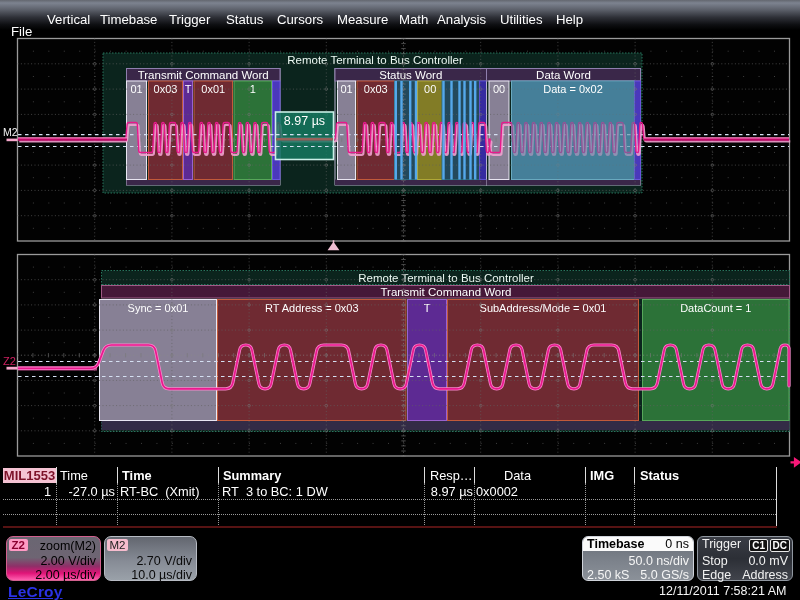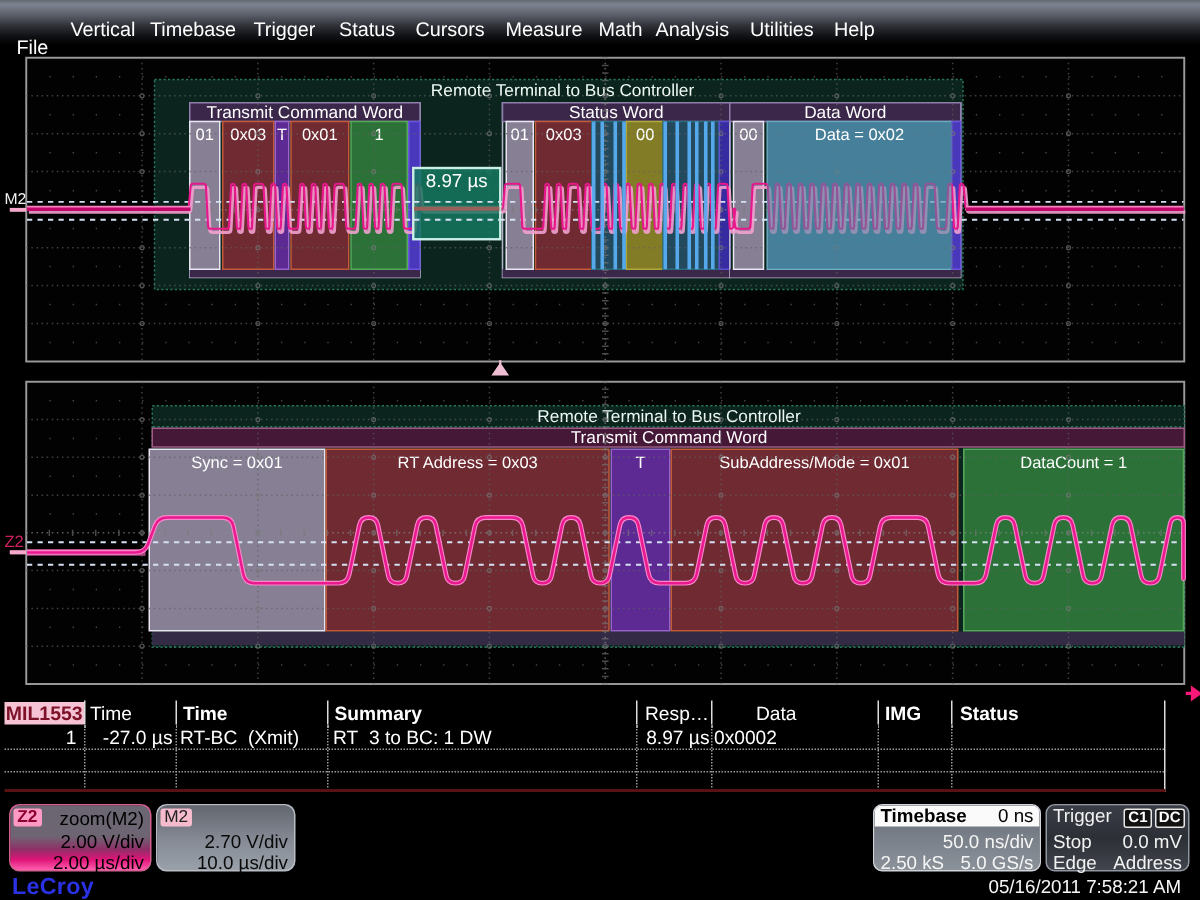--- a/index.html
+++ b/index.html
@@ -344,13 +344,13 @@
 <div class="abs" style="left:697px;top:536px;width:96px;height:45px;border-radius:6px;border:1.5px solid #9097a0;
    background:linear-gradient(#3a3d45 0%, #2c2f36 50%, #41444c 100%); font-size:12.5px; color:#f2f2f2">
   <div class="abs" style="left:4px;top:0">Trigger</div>
   <div class="abs" style="right:24px;top:1.5px;background:#111;border:1px solid #e8e8e8;border-radius:2px;color:#fff;font-size:10px;font-weight:bold;padding:0 2px">C1</div>
   <div class="abs" style="right:2px;top:1.5px;background:#111;border:1px solid #e8e8e8;border-radius:2px;color:#fff;font-size:10px;font-weight:bold;padding:0 2px">DC</div>
   <div class="abs" style="left:4px;top:16.5px">Stop</div>
   <div class="abs r" style="right:4px;top:16.5px">0.0 mV</div>
   <div class="abs" style="left:4px;top:31px">Edge</div>
   <div class="abs r" style="right:4px;top:31px">Address</div>
 </div>
-<div class="abs" style="left:8px;top:583px;color:#2b32e6;font-weight:bold;font-size:15.5px;letter-spacing:0.2px">LeCroy</div>
-<div class="abs" style="left:659px;top:584px;color:#f5f5f5;font-size:12.5px">05/16/2011 7:58:21 AM</div>
+<div class="abs" style="left:8px;top:583px;color:#2b32e6;font-weight:bold;font-size:15.5px;text-decoration:underline;letter-spacing:0.2px">LeCroy</div>
+<div class="abs" style="left:659px;top:584px;color:#f5f5f5;font-size:12.5px">12/11/2011 7:58:21 AM</div>
 </body></html>

